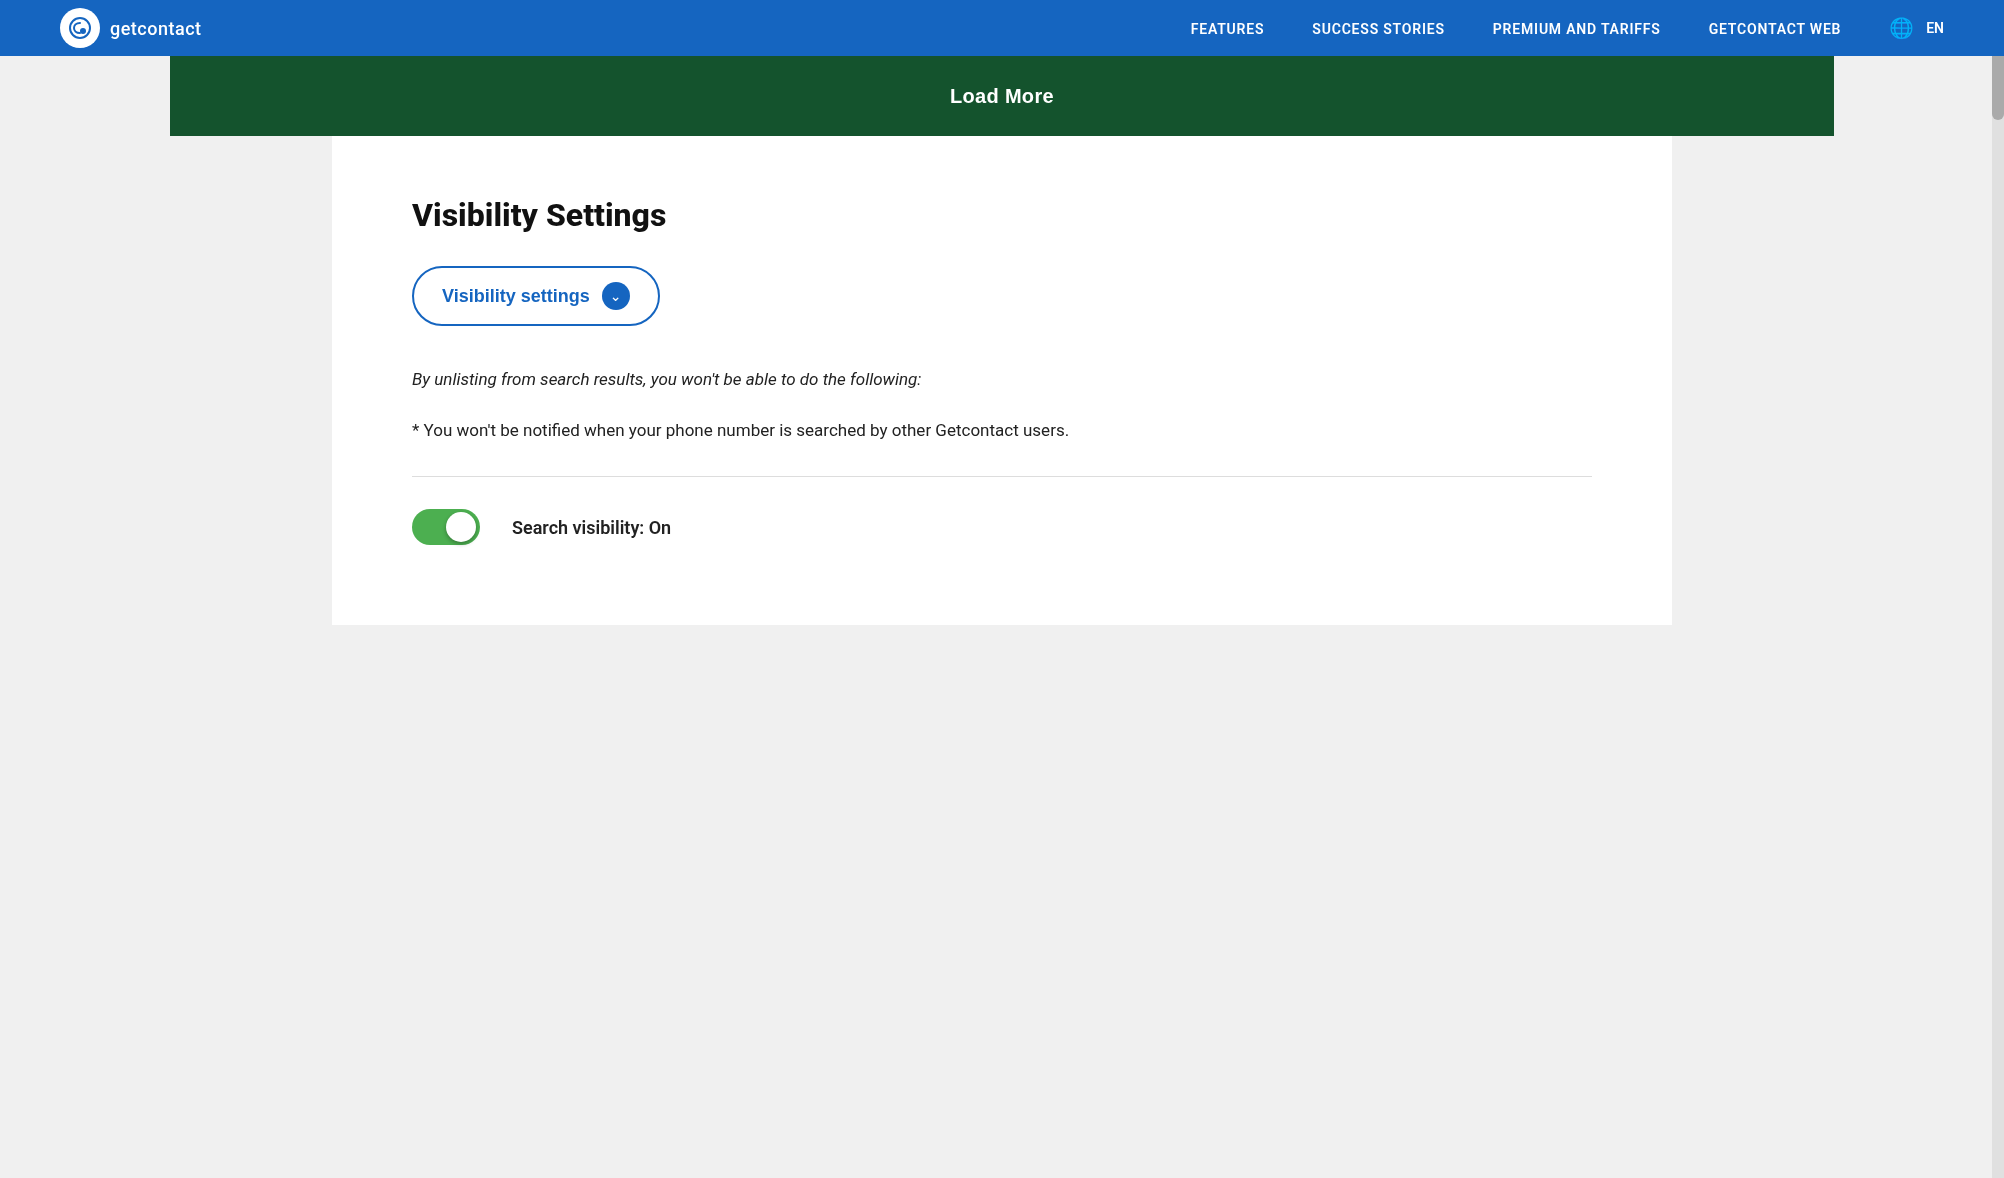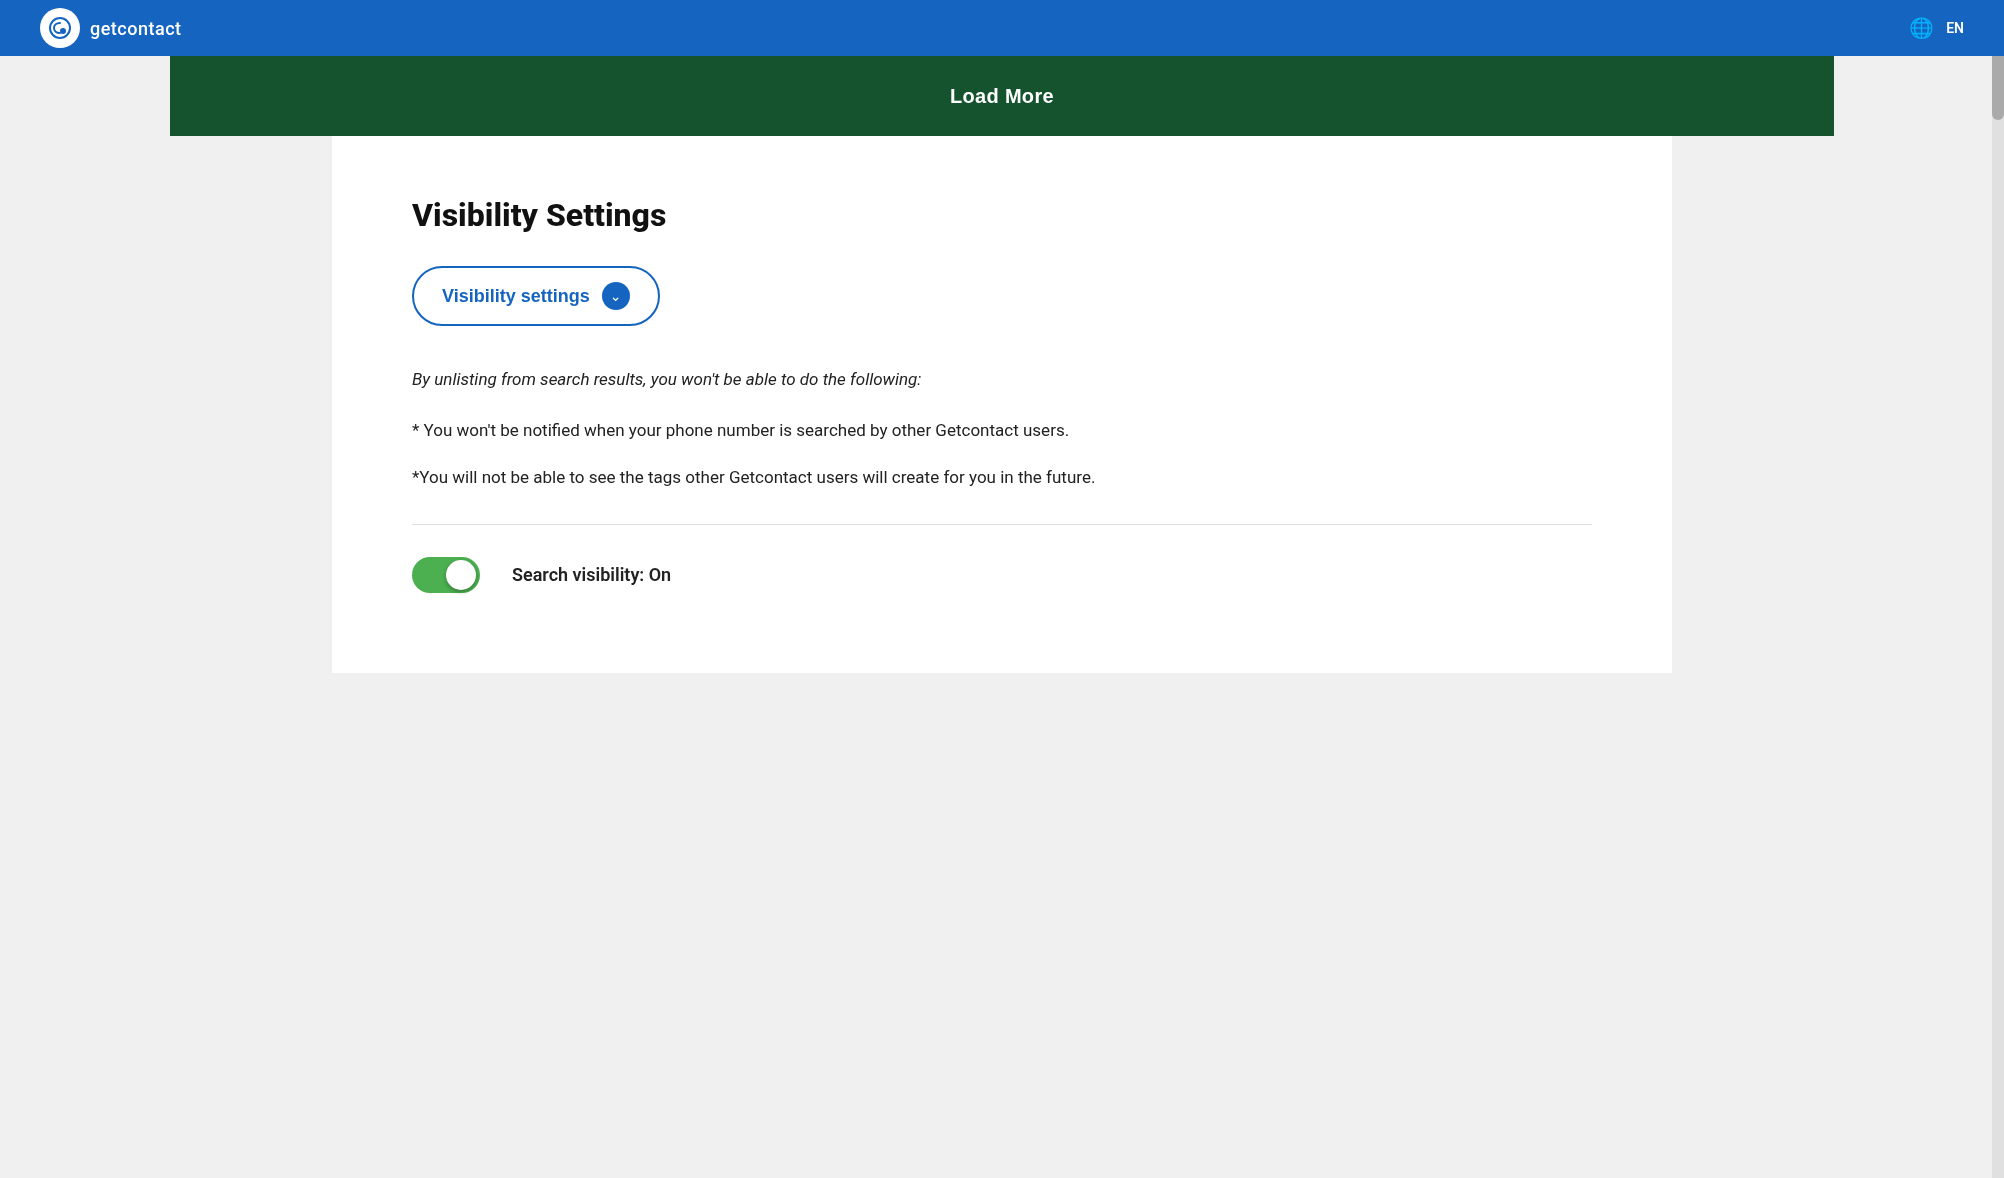--- a/index.html
+++ b/index.html
@@ -13,21 +13,21 @@
       background: #f5f5f5;
       min-height: 1178px;
     }
 
     
     .navbar {
       background: #1565C0;
       height: 56px;
       display: flex;
       align-items: center;
-      padding: 0 40px;
+      padding: 0 60px;
       position: fixed;
       top: 0;
       left: 0;
       right: 0;
       z-index: 100;
     }
 
     .navbar-logo {
       display: flex;
       align-items: center;
@@ -260,20 +260,34 @@
       <div class="logo-icon">
         <svg width="22" height="22" viewBox="0 0 22 22" fill="none">
           <circle cx="11" cy="11" r="10" stroke="#1565C0" stroke-width="2"></circle>
           <path d="M11 6 C7 6 5 8.5 5 11 C5 13.5 7 16 11 16" stroke="#1565C0" stroke-width="2" fill="none" stroke-linecap="round"></path>
           <circle cx="14" cy="14" r="3" fill="#1565C0"></circle>
         </svg>
       </div>
       <span class="logo-text">getcontact</span>
     </div>
 
+    <ul class="navbar-links">
+      <li>
+        <a href="#">FEATURES</a>
+      </li>
+      <li>
+        <a href="#">SUCCESS STORIES</a>
+      </li>
+      <li>
+        <a href="#">PREMIUM AND TARIFFS</a>
+      </li>
+      <li>
+        <a href="#">GETCONTACT WEB</a>
+      </li>
+    </ul>
 
     <div class="navbar-right">
       <span class="globe-icon">🌐</span>
       <span class="lang-text">EN</span>
     </div>
   </nav>
 
   <div class="load-more-section">
     <button class="load-more-btn">Load More</button>
   </div>
@@ -284,21 +298,20 @@
 
     <button class="visibility-btn">
       <span class="visibility-btn-text">Visibility settings</span>
       <div class="chevron-circle">⌄</div>
     </button>
 
 
     <p class="description-intro">By unlisting from search results, you won't be able to do the following:</p>
 
     <p class="description-item">* You won't be notified when your phone number is searched by other Getcontact users.</p>
-    <p class="description-item">*You will not be able to see the tags other Getcontact users will create for you in the future.</p>
 
     <hr class="divider">
 
     <div class="toggle-row">
       <div class="toggle-switch">
         <div class="toggle-knob"></div>
       </div>
       <span class="toggle-label">Search visibility: On</span>
     </div>
 

